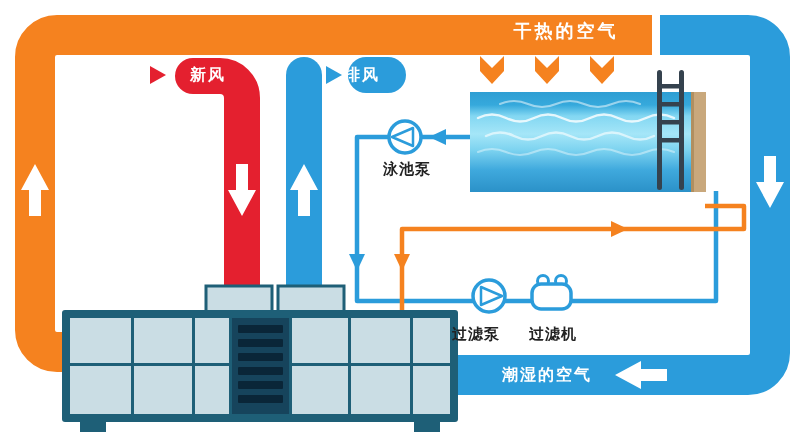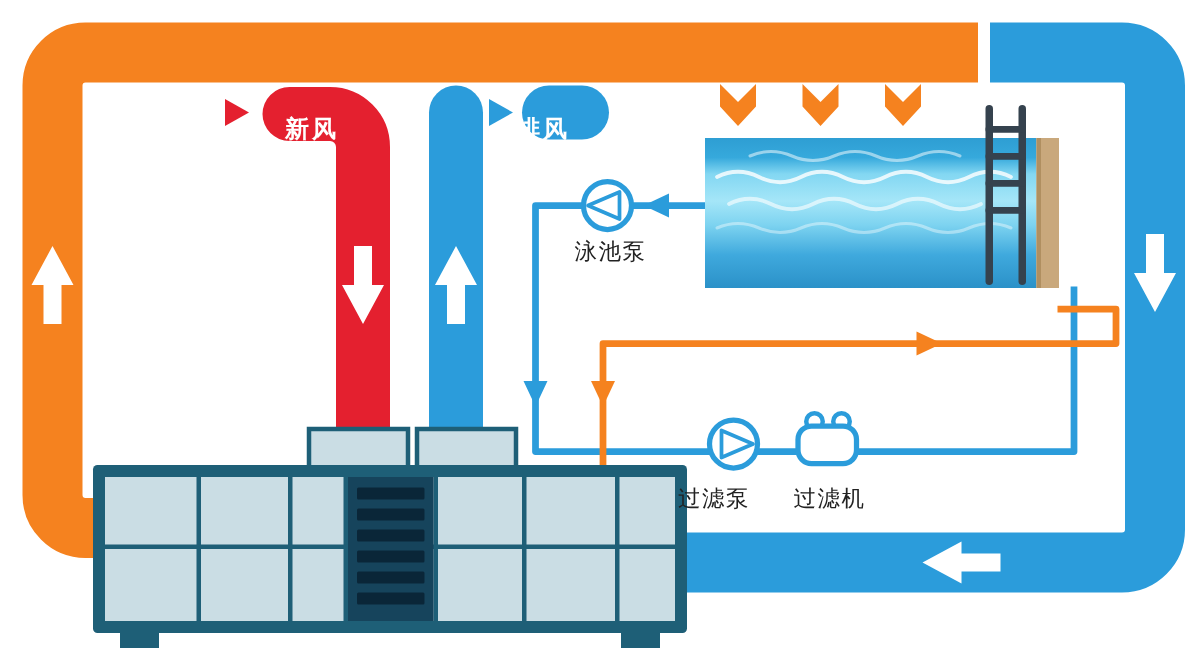--- a/index.html
+++ b/index.html
@@ -6,23 +6,23 @@
   .stage{
     position:relative;width:800px;height:434px;background:#ffffff;
     font-family:"Liberation Sans","DejaVu Sans",sans-serif;overflow:hidden;
   }
   .stage svg{position:absolute;left:0;top:0;}
   .lbl{
     position:absolute;transform:translate(-50%,-50%);
     white-space:nowrap;line-height:1;user-select:none;
   }
   .lbl.white{color:#ffffff;font-weight:bold;}
-  .lbl.dark{color:#222222;font-weight:400;}
+  .lbl.dark{color:#222222;font-weight:700;}
   .fs18{font-size:18px;letter-spacing:3px;}
-  .fs16{font-size:16px;letter-spacing:2px;margin-top:12px;}
+  .fs16{font-size:16px;letter-spacing:2px;}
   .fs15{font-size:15px;letter-spacing:1px;}
 </style>
 </head>
 <body>
 
 <div class="stage">
 
   <svg width="800" height="434" viewBox="0 0 800 434">
     <defs>
       <linearGradient id="water" x1="0" y1="0" x2="0" y2="1">
@@ -135,19 +135,21 @@
       <circle cx="489" cy="296" r="16" fill="#ffffff" stroke="#2B9CDB" stroke-width="3.5"></circle>
       <polygon points="481,287 481,305 502,296" fill="none" stroke="#2B9CDB" stroke-width="2.5" stroke-linejoin="round"></polygon>
     </g>
     <g>
       <circle cx="543" cy="281" r="5.5" fill="#ffffff" stroke="#2B9CDB" stroke-width="3"></circle>
       <circle cx="561" cy="281" r="5.5" fill="#ffffff" stroke="#2B9CDB" stroke-width="3"></circle>
       <rect x="532" y="284" width="39" height="25" rx="9" fill="#ffffff" stroke="#2B9CDB" stroke-width="3.5"></rect>
     </g>
   </svg>
 
+  <div class="lbl white fs18" style="left:566px;top:31px">干热的空气</div>
   <div class="lbl white fs16" style="left:208px;top:75px">新风</div>
   <div class="lbl white fs16" style="left:362px;top:75px">排风</div>
   <div class="lbl dark fs15" style="left:407px;top:168px">泳池泵</div>
   <div class="lbl dark fs15" style="left:476px;top:333px">过滤泵</div>
   <div class="lbl dark fs15" style="left:553px;top:333px">过滤机</div>
+  <div class="lbl white fs16" style="left:547px;top:375px">潮湿的空气</div>
 
 </div>
 
 </body></html>

